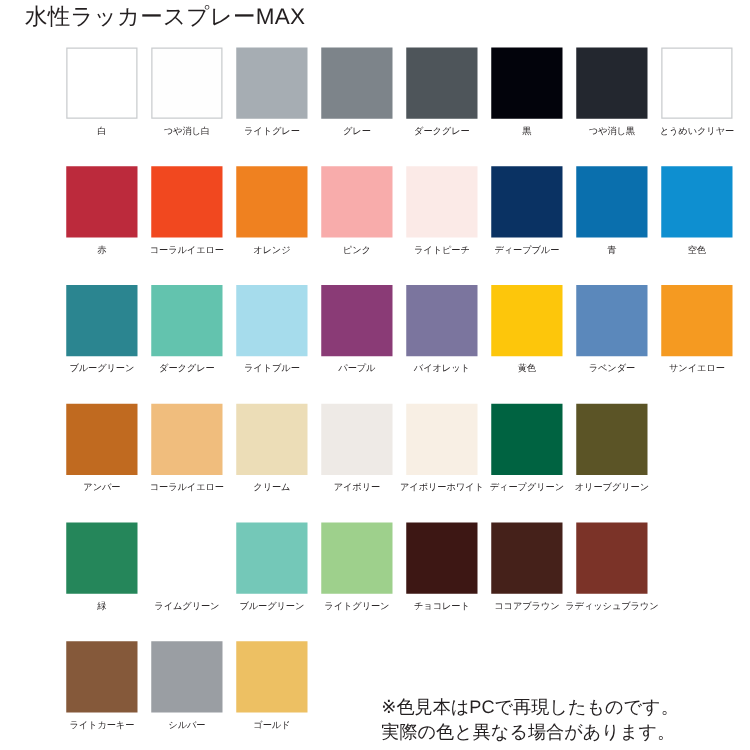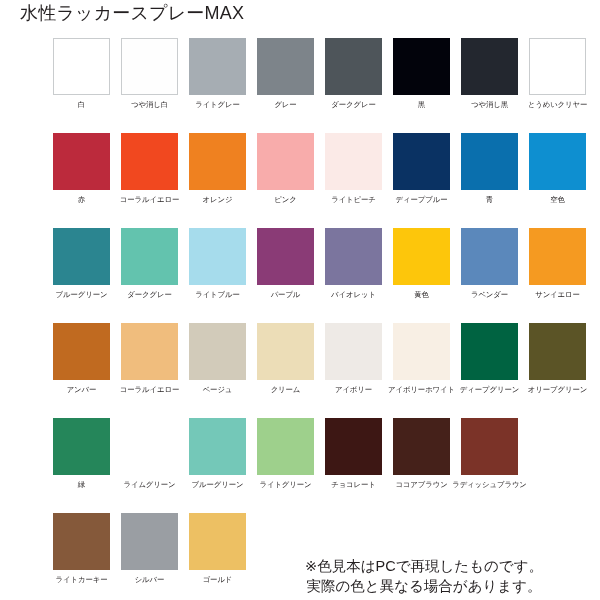--- a/index.html
+++ b/index.html
@@ -69,21 +69,21 @@
 
   #disclaimer {
     position: absolute;
     left: 305px;
     top: 556px;
     font-size: 14.5px;
     line-height: 20px;
     color: #231f20;
     white-space: nowrap;
   }
-  #disclaimer div { display: block; text-align: center; }
+  #disclaimer div { display: block; }
 </style>
 </head>
 <body>
 
 <div id="page-title">水性ラッカースプレーMAX</div>
 
 <div id="swatch-grid">
     <div class="swatch-row">
       <div class="swatch-cell">
         <div class="swatch-chip bordered" style="background-color: rgb(255, 255, 255);"></div>
@@ -187,24 +187,20 @@
       </div>
     </div>
     <div class="swatch-row">
       <div class="swatch-cell">
         <div class="swatch-chip" style="background-color: rgb(192, 106, 32);"></div>
         <div class="swatch-label">アンバー</div>
       </div>
       <div class="swatch-cell">
         <div class="swatch-chip" style="background-color: rgb(240, 189, 125);"></div>
         <div class="swatch-label">コーラルイエロー</div>
-      </div>
-      <div class="swatch-cell">
-        <div class="swatch-chip" style="background-color: rgb(210, 203, 186);"></div>
-        <div class="swatch-label">ベージュ</div>
       </div>
       <div class="swatch-cell">
         <div class="swatch-chip" style="background-color: rgb(236, 221, 183);"></div>
         <div class="swatch-label">クリーム</div>
       </div>
       <div class="swatch-cell">
         <div class="swatch-chip" style="background-color: rgb(238, 234, 230);"></div>
         <div class="swatch-label">アイボリー</div>
       </div>
       <div class="swatch-cell">

